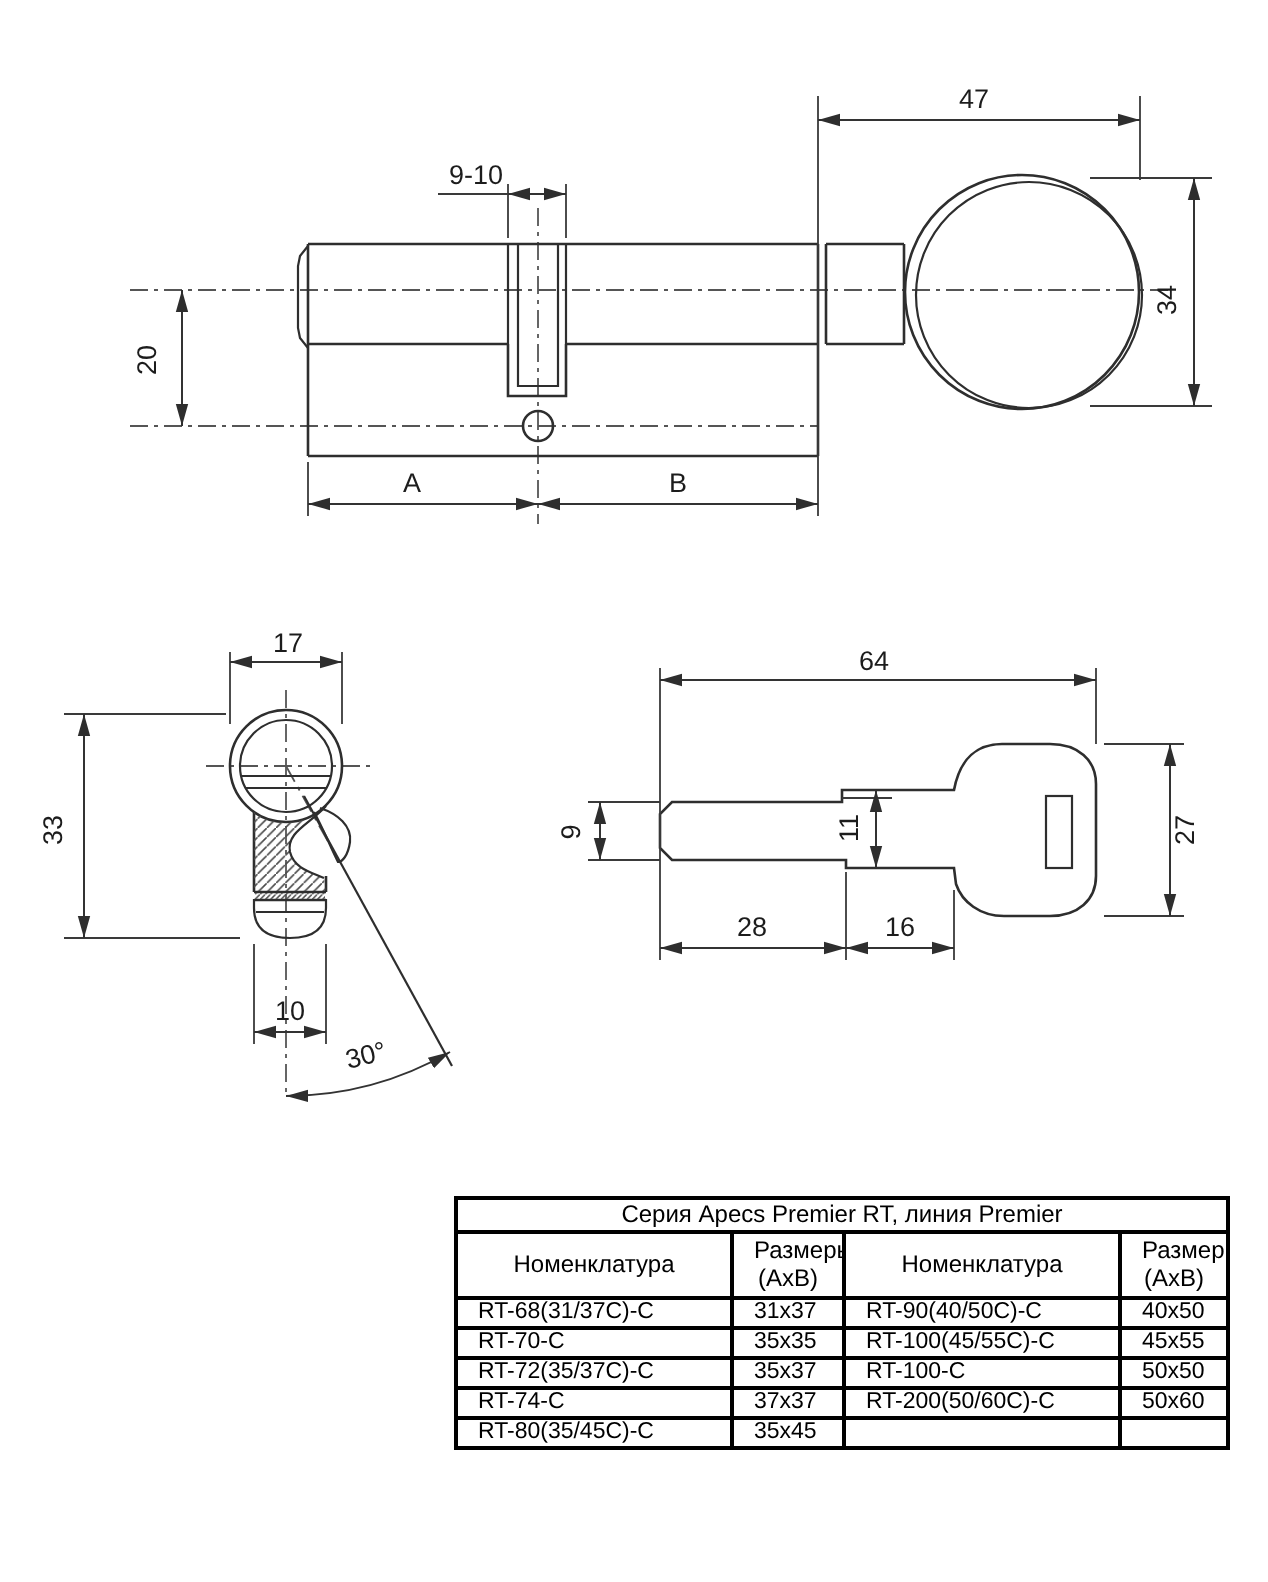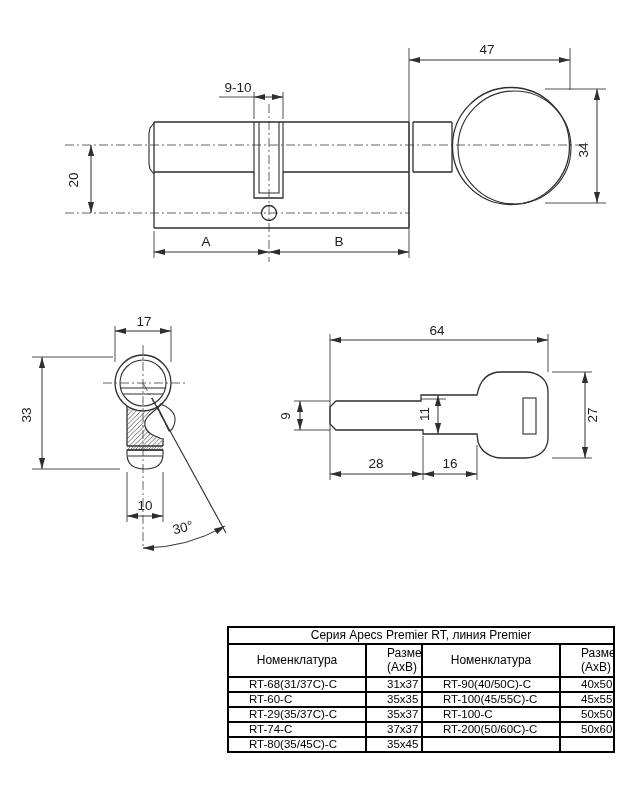--- a/index.html
+++ b/index.html
@@ -13,24 +13,24 @@
   .obj-thin{stroke:#2e2e2e;stroke-width:1.1;fill:none;}
   .dim{stroke:#333;stroke-width:1;fill:none;}
   .ext{stroke:#3a3a3a;stroke-width:0.9;fill:none;}
   .axis{stroke:#555;stroke-width:0.9;fill:none;stroke-dasharray:9 3 2 3;}
   .hatchfill{fill:url(#hatch);stroke:none;}
   .hatchfill2{fill:url(#hatch2);stroke:none;}
 
   #size-table{
     position:absolute;left:227px;top:598px;width:386px;
     border-collapse:collapse;table-layout:fixed;
-    font-size:11.5px;color:#000;margin-top:28px;
+    font-size:11.5px;color:#000;
   }
   #size-table td{
-    border:2px solid #000;padding:0 20px;height:13px;line-height:13px;
+    border:2px solid #000;padding:0 10px;height:13px;line-height:13px;
     overflow:hidden;white-space:nowrap;
   }
   #size-table td.title{height:12px;text-align:center;font-size:12px;padding:1px 0;}
   #size-table td.hdr{text-align:center;white-space:pre-line;line-height:13.5px;
     height:31px;vertical-align:middle;font-size:12px;}
 </style>
 </head>
 <body>
 
 <svg id="drawings" width="634" height="575" viewBox="0 0 634 575">
@@ -174,27 +174,27 @@
     <td class="hdr">Размеры
 (АхВ)</td>
   </tr>
   <tr>
     <td>RT-68(31/37C)-C</td>
     <td>31x37</td>
     <td>RT-90(40/50C)-C</td>
     <td>40x50</td>
   </tr>
   <tr>
-    <td>RT-60-C</td>
+    <td>RT-70-C</td>
     <td>35x35</td>
     <td>RT-100(45/55C)-C</td>
     <td>45x55</td>
   </tr>
   <tr>
-    <td>RT-29(35/37C)-C</td>
+    <td>RT-72(35/37C)-C</td>
     <td>35x37</td>
     <td>RT-100-C</td>
     <td>50x50</td>
   </tr>
   <tr>
     <td>RT-74-C</td>
     <td>37x37</td>
     <td>RT-200(50/60C)-C</td>
     <td>50x60</td>
   </tr>

